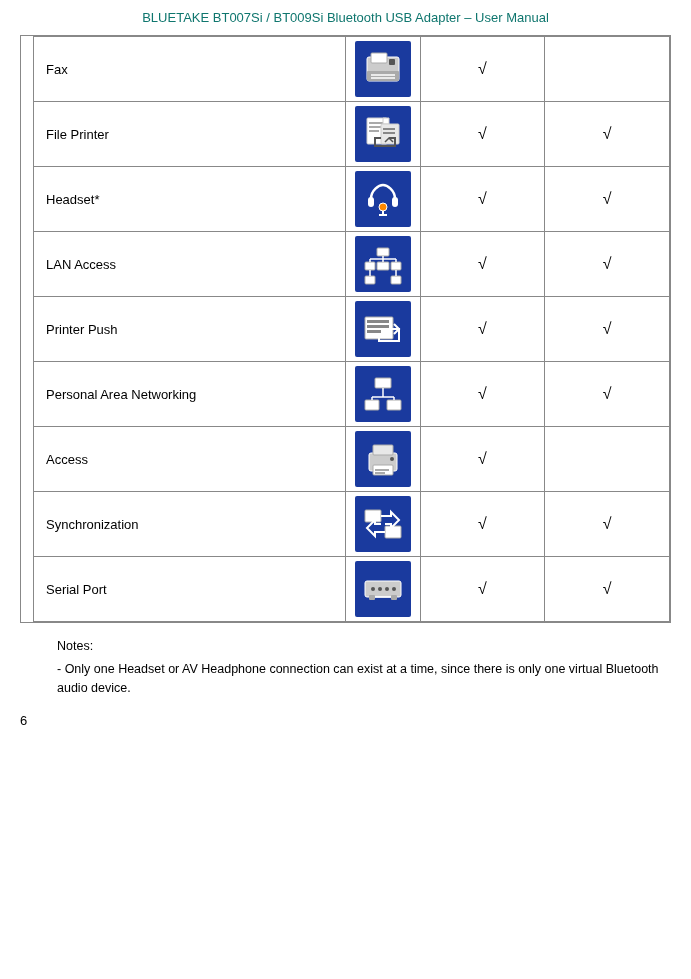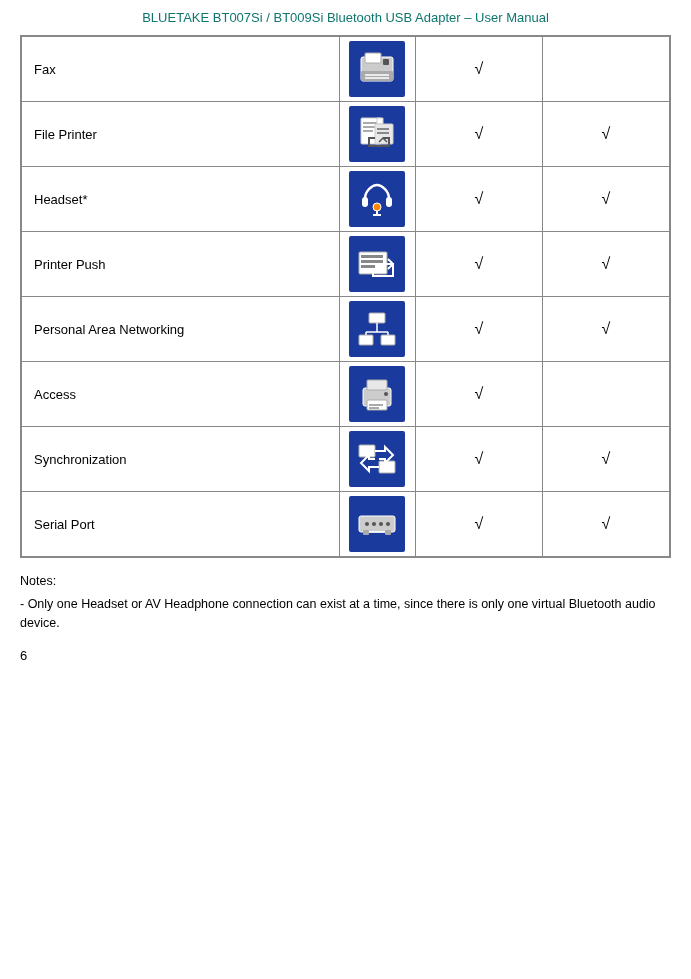--- a/index.html
+++ b/index.html
@@ -15,20 +15,21 @@
     .page-title {
       text-align: center;
       font-size: 13px;
       font-weight: normal;
       margin-bottom: 10px;
       color: #0f766e;
     }
     .table-wrapper {
       border: 1px solid #888;
       width: 100%;
+      padding-left: 12px;
     }
     table {
       width: 100%;
       border-collapse: collapse;
     }
     td {
       border: 1px solid #888;
       padding: 0;
       vertical-align: middle;
     }
@@ -59,20 +60,21 @@
     }
     .cell-check {
       width: 120px;
       text-align: center;
       font-size: 16px;
     }
     .notes-section {
       margin-top: 14px;
       font-size: 12.5px;
       line-height: 1.5;
+      margin-left: 37px;
     }
     .notes-section p {
       margin-bottom: 4px;
     }
     .page-number {
       margin-top: 16px;
       font-size: 13px;
     }
   </style>
 </head>
@@ -132,20 +134,43 @@
         <circle cx="22" cy="30" r="4" fill="#ff8800" stroke="#fff" stroke-width="1"></circle>
         <line x1="22" y1="34" x2="22" y2="38" stroke="#fff" stroke-width="2"></line>
         <line x1="18" y1="38" x2="26" y2="38" stroke="#fff" stroke-width="2"></line>
       </svg>
             </div>
           </td>
           <td class="cell-check">√</td>
           <td class="cell-check">√</td>
         </tr>
         <tr>
+          <td class="cell-name">LAN Access</td>
+          <td class="cell-icon">
+            <div class="icon-box">
+              <svg viewBox="0 0 44 44" xmlns="http://www.w3.org/2000/svg">
+        <rect x="16" y="6" width="12" height="8" rx="1" fill="#fff" stroke="#aaa" stroke-width="1"></rect>
+        <rect x="4" y="20" width="10" height="8" rx="1" fill="#fff" stroke="#aaa" stroke-width="1"></rect>
+        <rect x="30" y="20" width="10" height="8" rx="1" fill="#fff" stroke="#aaa" stroke-width="1"></rect>
+        <rect x="16" y="20" width="12" height="8" rx="1" fill="#fff" stroke="#aaa" stroke-width="1"></rect>
+        <rect x="4" y="34" width="10" height="8" rx="1" fill="#fff" stroke="#aaa" stroke-width="1"></rect>
+        <rect x="30" y="34" width="10" height="8" rx="1" fill="#fff" stroke="#aaa" stroke-width="1"></rect>
+        <line x1="22" y1="14" x2="22" y2="20" stroke="#fff" stroke-width="1.5"></line>
+        <line x1="9" y1="20" x2="9" y2="17" stroke="#fff" stroke-width="1.5"></line>
+        <line x1="35" y1="20" x2="35" y2="17" stroke="#fff" stroke-width="1.5"></line>
+        <line x1="9" y1="17" x2="35" y2="17" stroke="#fff" stroke-width="1.5"></line>
+        <line x1="9" y1="28" x2="9" y2="34" stroke="#fff" stroke-width="1.5"></line>
+        <line x1="35" y1="28" x2="35" y2="34" stroke="#fff" stroke-width="1.5"></line>
+      </svg>
+            </div>
+          </td>
+          <td class="cell-check">√</td>
+          <td class="cell-check">√</td>
+        </tr>
+        <tr>
           <td class="cell-name">Printer Push</td>
           <td class="cell-icon">
             <div class="icon-box">
               <svg viewBox="0 0 44 44" xmlns="http://www.w3.org/2000/svg">
         <rect x="4" y="10" width="28" height="22" rx="1" fill="#fff" stroke="#aaa" stroke-width="1"></rect>
         <rect x="6" y="13" width="22" height="3" fill="#888"></rect>
         <rect x="6" y="18" width="22" height="3" fill="#888"></rect>
         <rect x="6" y="23" width="14" height="3" fill="#888"></rect>
         <polyline points="28,22 38,22 38,34 18,34 18,28" fill="none" stroke="#fff" stroke-width="2"></polyline>
         <polyline points="33,17 38,22 33,27" fill="none" stroke="#fff" stroke-width="2"></polyline>

